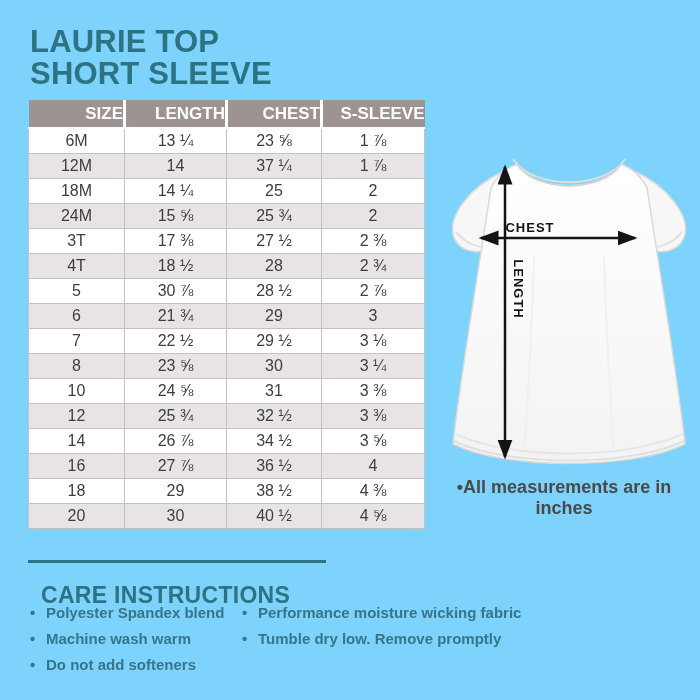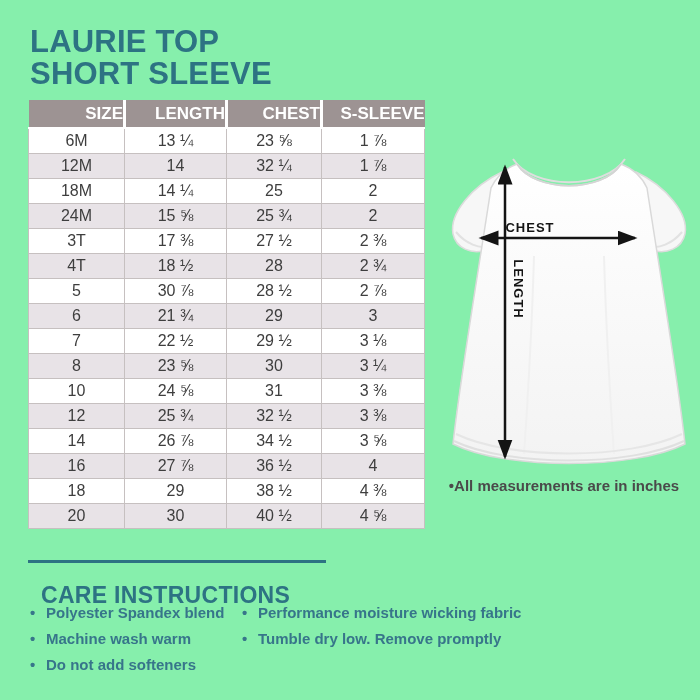--- a/index.html
+++ b/index.html
@@ -1,17 +1,17 @@
 <!DOCTYPE html>
 <html><head>
 <meta charset="utf-8">
 <style>
   html,body{margin:0;padding:0;background:#fff;}
   .canvas{
-    position:relative;width:700px;height:700px;background:#86efac;overflow:hidden;
+    position:relative;width:700px;height:700px;background:#7dd3fc;overflow:hidden;
     font-family:"Liberation Sans","DejaVu Sans",sans-serif;
   }
   
   .title{position:absolute;left:30px;top:26px;color:#2d7383;font-weight:bold;
          font-size:31px;line-height:32px;letter-spacing:0.2px;}
   
   .size-table{position:absolute;left:28px;top:100px;border-collapse:collapse;}
   .size-table th{
     background:#9d9393;color:#ffffff;font-size:17px;font-weight:bold;
     height:27px;padding:0;text-align:right;
@@ -20,21 +20,21 @@
   .size-table th:first-child{border-left:none;}
   .size-table td{
     border:1px solid #c6c0c0;font-size:16px;color:#3e3e3e;text-align:center;
     height:24px;padding:0;background:#ffffff;
   }
   .size-table tbody tr:nth-child(even) td{background:#e8e3e7;}
   
   .shirt-wrap{position:absolute;left:438px;top:136px;width:262px;height:352px;}
   .measure-note{
     position:absolute;left:438px;top:477px;width:252px;text-align:center;
-    font-size:15px;font-weight:bold;color:#4a4a4a;
+    font-size:18px;font-weight:bold;color:#4a4a4a;
   }
   
   .care-divider{position:absolute;left:28px;top:560px;width:298px;height:3px;background:#2d7383;}
   .care-heading{position:absolute;left:28px;top:569px;margin:13px;color:#2d7383;
                 font-size:23px;font-weight:bold;letter-spacing:0.3px;}
   .care-cols{position:absolute;left:28px;top:600px;display:flex;}
   .care-list{list-style:none;margin:0;padding:0;color:#37758a;font-size:15px;font-weight:bold;}
   .care-list li{position:relative;padding-left:18px;line-height:26px;white-space:nowrap;}
   .care-list li::before{content:"\2022";position:absolute;left:2px;}
   .care-list.left{width:212px;}
@@ -69,21 +69,21 @@
     <tbody>
       <tr>
           <td>6M</td>
           <td>13 ¼</td>
           <td>23 ⅝</td>
           <td>1 ⅞</td>
         </tr>
       <tr>
           <td>12M</td>
           <td>14</td>
-          <td>32 ¼</td>
+          <td>37 ¼</td>
           <td>1 ⅞</td>
         </tr>
       <tr>
           <td>18M</td>
           <td>14 ¼</td>
           <td>25</td>
           <td>2</td>
         </tr>
       <tr>
           <td>24M</td>

